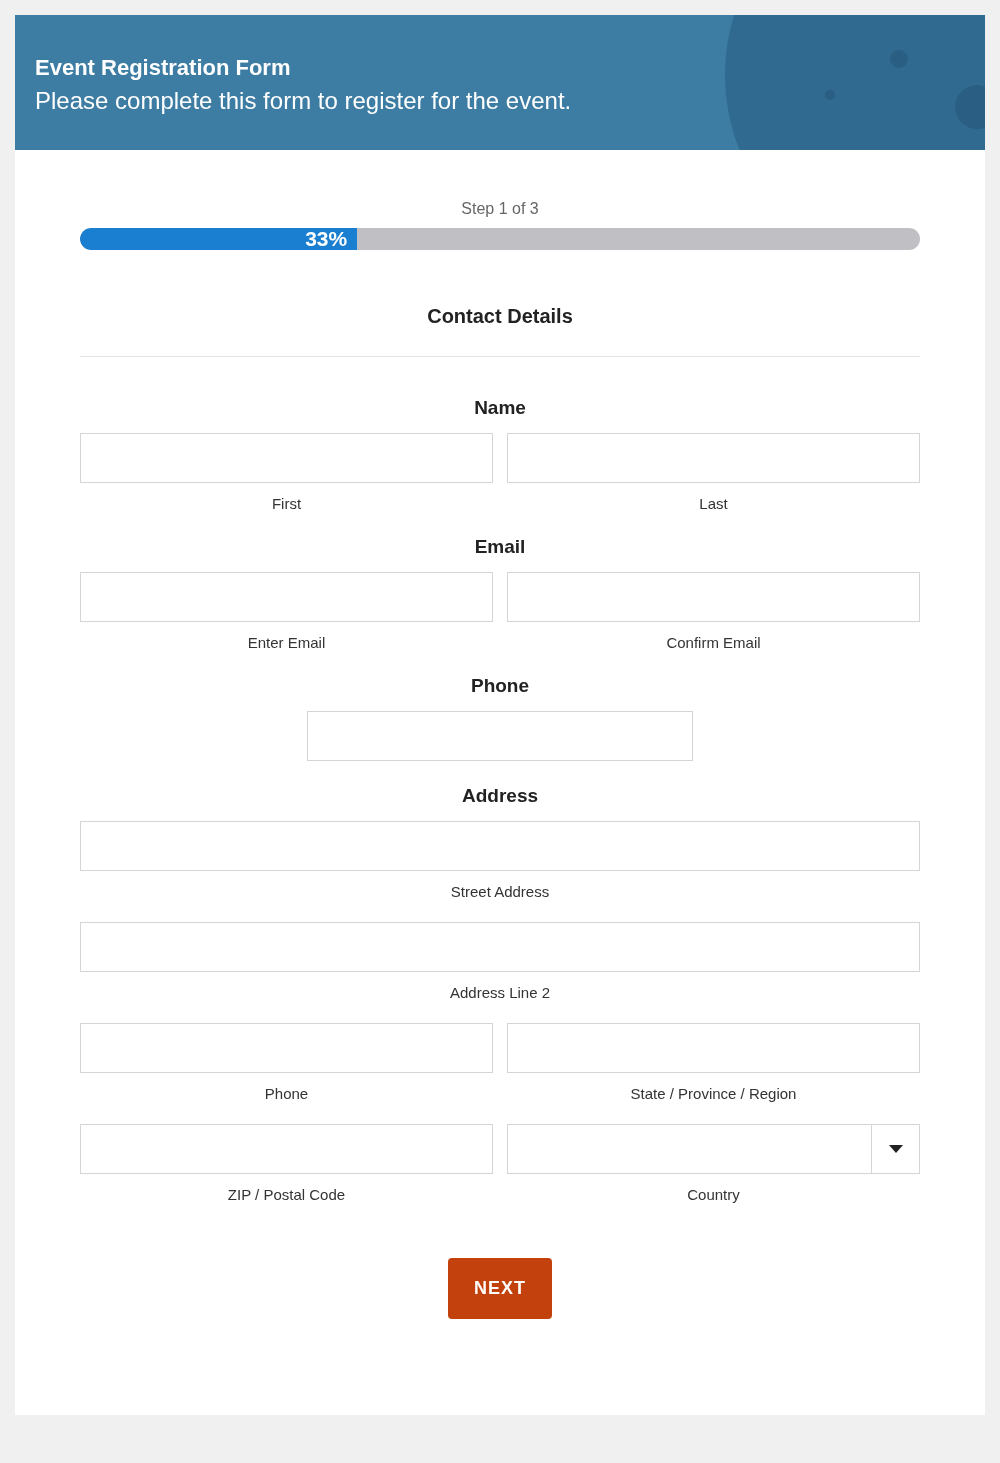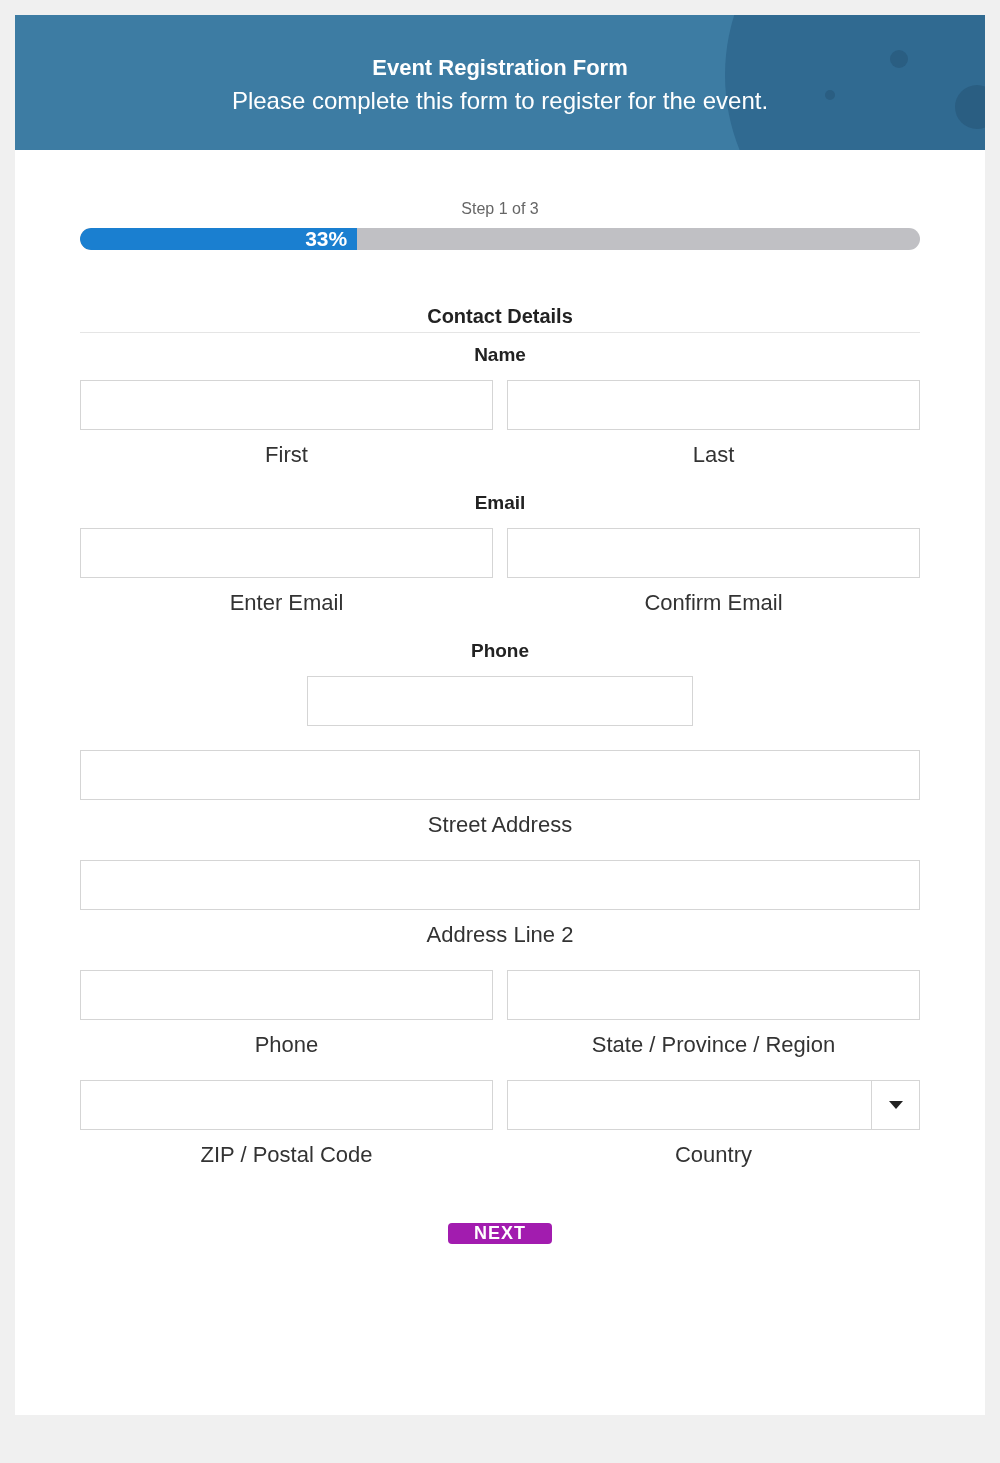--- a/index.html
+++ b/index.html
@@ -12,21 +12,20 @@
     background: #fff;
     width: 100%;
     max-width: 970px;
     margin: 0 auto;
     min-height: 1400px;
     position: relative;
   }
   .header {
     background: #3d7ca3;
     color: #fff;
-    text-align: center;
     padding: 40px 20px 35px;
     position: relative;
     overflow: hidden;
   }
   .header-decor {
     position: absolute;
     top: -140px;
     right: -140px;
     width: 400px;
     height: 400px;
@@ -96,23 +95,23 @@
     color: #fff;
     font-size: 21px;
     font-weight: 700;
     padding-right: 10px;
   }
   .section-title {
     text-align: center;
     font-weight: 700;
     font-size: 20px;
     color: #222;
-    padding-bottom: 4px;
+    padding-bottom: 28px;
     border-bottom: 1px solid #e5e5e5;
-    margin-bottom: 11px;
+    margin-bottom: 40px;
   }
   .field-block { margin-bottom: 24px; }
   .field-label {
     text-align: center;
     font-weight: 700;
     font-size: 19px;
     color: #222;
     margin-bottom: 14px;
   }
   .row {
@@ -123,21 +122,21 @@
   .col-center { flex: 0 0 46%; margin: 0 auto; text-align: center; }
   input[type=text] {
     width: 100%;
     height: 50px;
     border: 1px solid #d5d5d5;
     font-size: 16px;
     padding: 0 12px;
     background: #fff;
   }
   .sublabel {
-    font-size: 22px;
+    font-size: 15px;
     color: #333;
     margin-top: 12px;
     text-align: center;
   }
   .full { width: 100%; }
   .select-wrap {
     display: flex;
     border: 1px solid #d5d5d5;
     height: 50px;
     align-items: stretch;
@@ -161,27 +160,27 @@
     width: 0; height: 0;
     border-left: 7px solid transparent;
     border-right: 7px solid transparent;
     border-top: 8px solid #222;
   }
   .next-row {
     text-align: center;
     margin-top: 55px;
   }
   .next-btn {
-    background: #a21caf;
+    background: #c2410c;
     color: #fff;
     border: none;
     font-size: 18px;
     font-weight: 700;
     letter-spacing: 1px;
-    padding: 0 26px;
+    padding: 20px 26px;
     border-radius: 4px;
     cursor: pointer;
   }
 </style>
 </head>
 <body>
 
 <div class="form-card">
 
   <div class="header">
@@ -236,20 +235,21 @@
     <div class="field-block">
       <div class="field-label">Phone</div>
       <div class="row">
         <div class="col-center">
           <input type="text" value="" style="">
         </div>
       </div>
     </div>
 
     <div class="field-block">
+      <div class="field-label">Address</div>
       <div>
         <input type="text" class="full" value="" style="">
         <div class="sublabel">Street Address</div>
       </div>
       <div style="margin-top:22px;">
         <input type="text" class="full" value="" style="">
         <div class="sublabel">Address Line 2</div>
       </div>
       <div class="row" style="margin-top:22px;">
         <div class="col">

